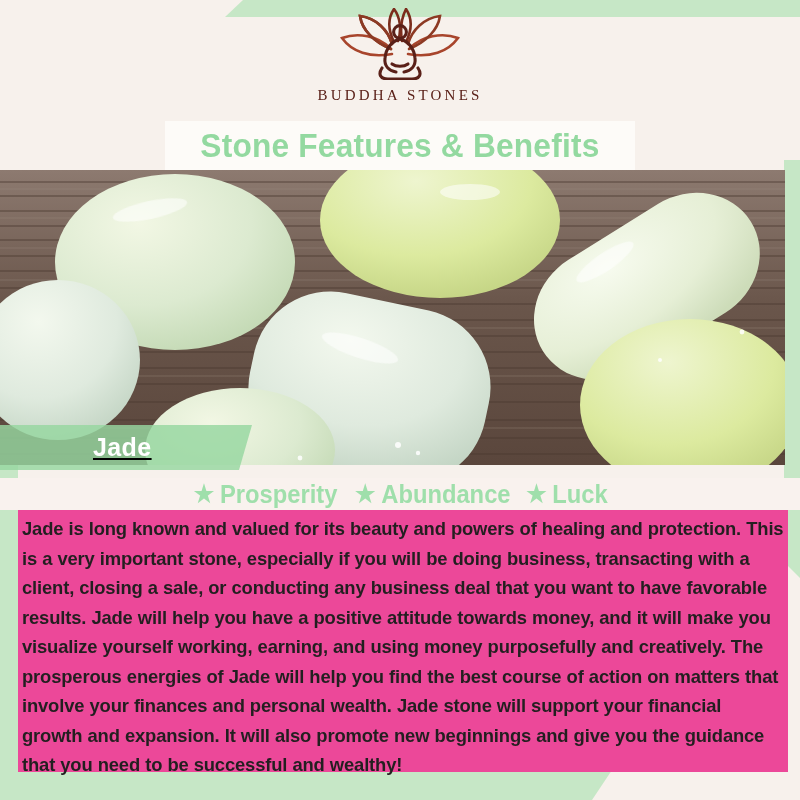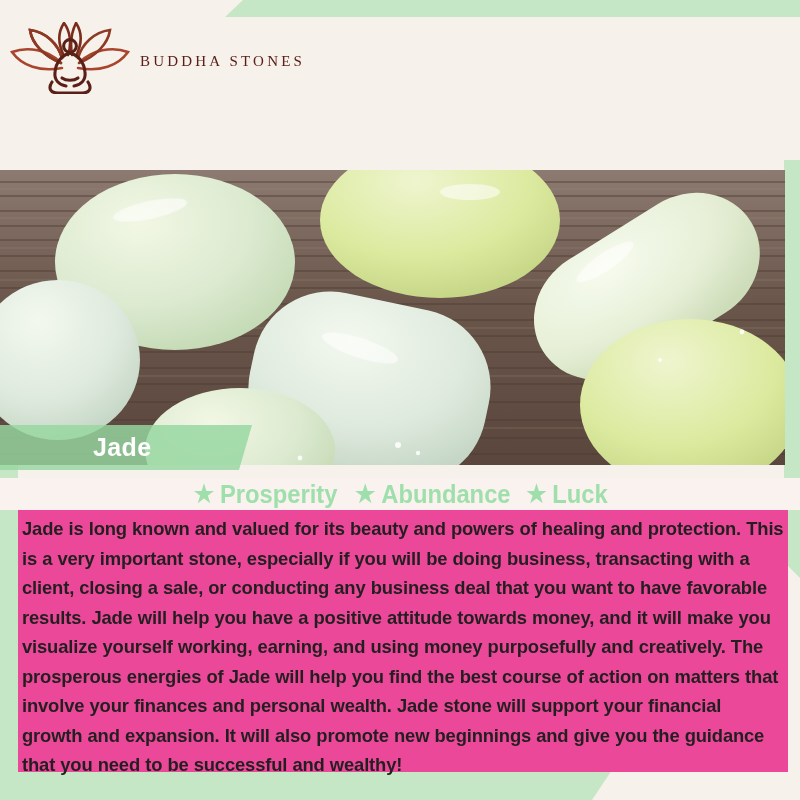--- a/index.html
+++ b/index.html
@@ -45,22 +45,22 @@
   }
 
   
   .deco-bottom{
     left:0; top:770px; width:612px; height:30px;
     clip-path: polygon(0 0, 100% 0, calc(100% - 20px) 100%, 0 100%);
   }
 
   
   .logo-wrap{
-    position:absolute; left:0; top:22px; width:800px;
-    display:flex; flex-direction:row; align-items:center;
+    position:absolute; left:0; top:8px; width:800px;
+    display:flex; flex-direction:column; align-items:center;
   }
   .logo-mark{ width:140px; height:72px; display:block; }
   .logo-word{
     margin-top:7px;
     font-family:"Liberation Serif", serif;
     font-size:15px; letter-spacing:3.2px;
     color:#5a2018; font-weight:400;
   }
 
   
@@ -87,21 +87,21 @@
     background:#5b4b43;
   }
   .photo svg{ display:block; width:100%; height:100%; }
 
   
   .jade-band{
     position:absolute; left:0; top:425px;
     width:252px; height:45px;
     background:rgba(150,215,160,.82);
     clip-path: polygon(0 0, 100% 0, calc(100% - 13px) 100%, 0 100%);
-    display:flex; align-items:center;
+    display:flex; align-items:center;text-decoration:underline;
   }
   .jade-text{
     margin-left:93px;
     color:#ffffff; font-size:25px; font-weight:bold;
     letter-spacing:.4px;
   }
 
   
   .benefits{
     position:absolute; left:0; top:478px; width:800px;
@@ -167,20 +167,23 @@
         <path d="M70 31 C78 33 84 40 85 50 C86 58 81 63 74 64"></path>
 
         <path d="M52 60 C48 66 50 71 58 71 L82 71 C90 71 92 66 88 60"></path>
 
         <path d="M62 56 C66 59 74 59 78 56"></path>
       </g>
     </svg>
     <div class="logo-word">BUDDHA STONES</div>
   </div>
 
+  <div class="title-band">
+    <span class="title-text">Stone Features &amp; Benefits</span>
+  </div>
 
   <div class="photo">
     <svg viewBox="0 0 785 295" preserveAspectRatio="none">
       <defs>
         <linearGradient id="wood" x1="0" y1="0" x2="0" y2="1">
           <stop offset="0" stop-color="#8d7a70"></stop>
           <stop offset="0.45" stop-color="#6a564b"></stop>
           <stop offset="1" stop-color="#5a463c"></stop>
         </linearGradient>
         <radialGradient id="g1" cx="35%" cy="28%" r="78%">

